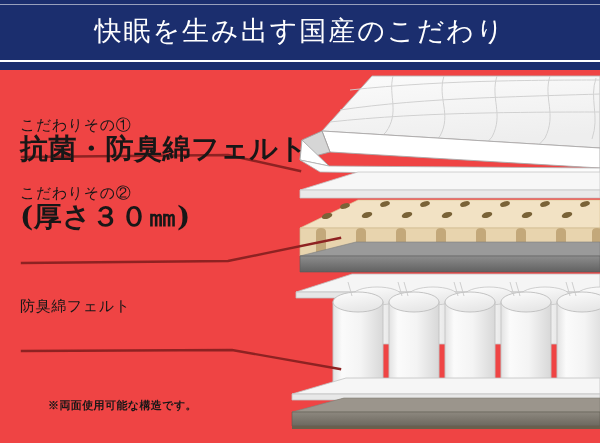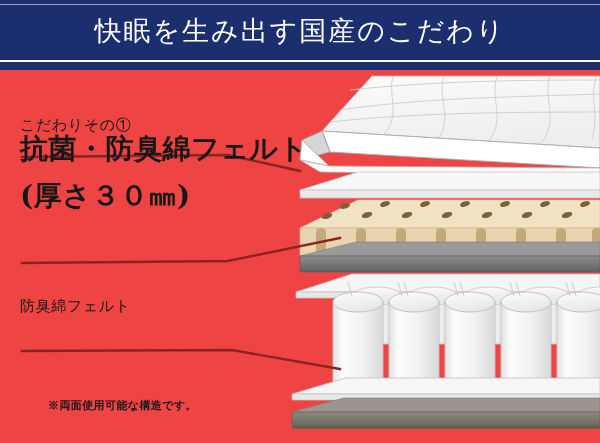--- a/index.html
+++ b/index.html
@@ -319,20 +319,21 @@
       <path d="M 22,351 L 232,350 L 340,369"></path>
     </g>
   </svg>
 
   <div class="label-block" id="label-1">
     <div class="label-small">こだわりその①</div>
     <div class="label-big">抗菌・防臭綿フェルト</div>
   </div>
 
   <div class="label-block" id="label-2">
+    <div class="label-small">こだわりその②</div>
     <div class="label-big">(厚さ３０㎜)</div>
   </div>
 
   <div class="label-block" id="label-3">
     <div class="label-small">防臭綿フェルト</div>
   </div>
 
   <div class="footnote">※両面使用可能な構造です。</div>
 
 </div>

